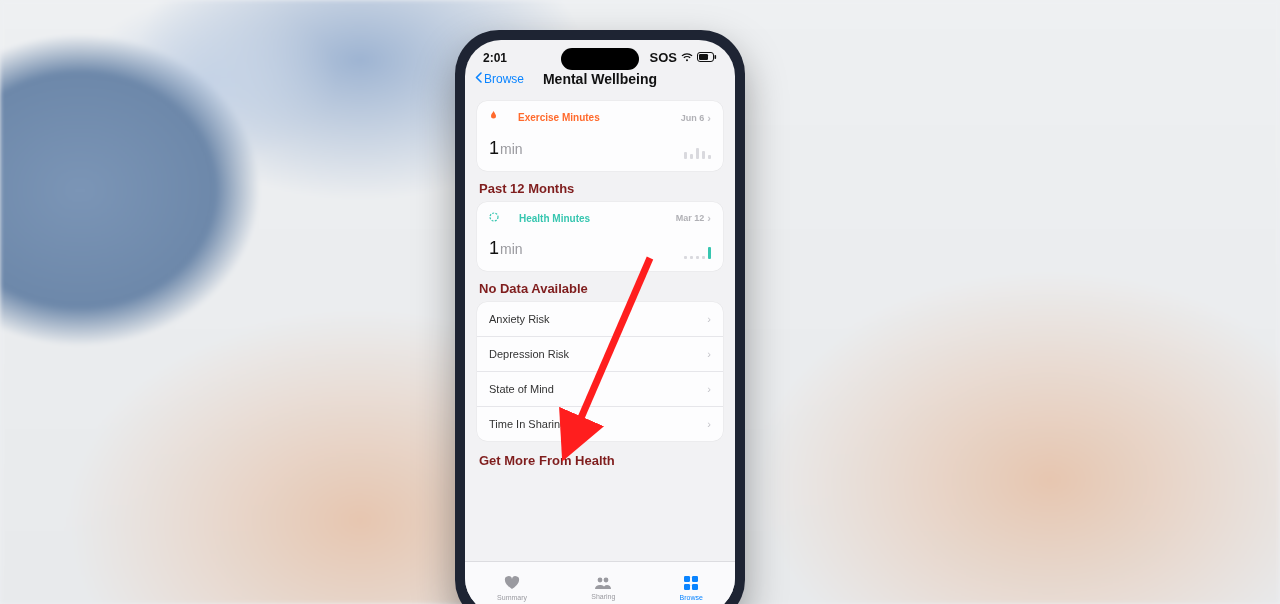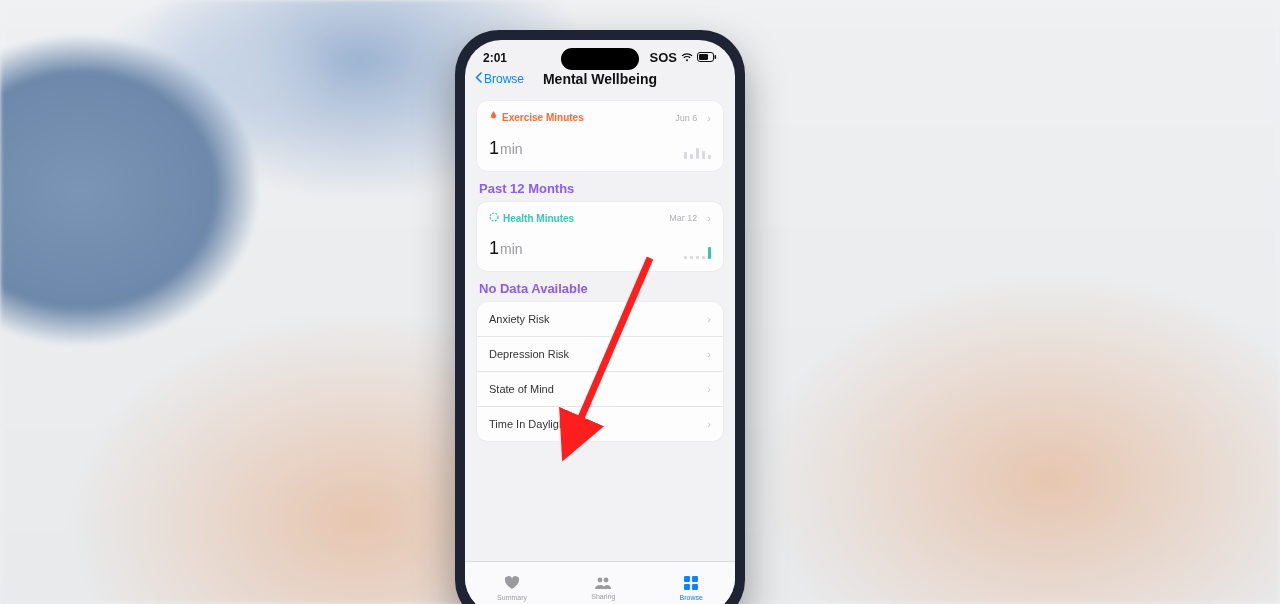--- a/index.html
+++ b/index.html
@@ -33,30 +33,30 @@
     height:28px;font-size:12px;}
   .nav .back{position:absolute;left:10px;color:#0a84ff;font-size:12px;
     display:flex;align-items:center;gap:2px;}
   .nav .title{font-weight:600;font-size:14px;}
   .content{padding:0 12px 0 12px;font-size:11px;}
   .card{background:#fdfdfe;border-radius:10px;padding:10px 12px 12px 12px;
     margin-bottom:10px;box-shadow:0 0 0 .5px rgba(0,0,0,.05);}
   .card.pad-top-cut{margin-top:8px;}
   .card-head{display:flex;justify-content:space-between;align-items:center;
     font-size:10px;margin-bottom:14px;}
-  .card-head .label{display:flex;align-items:center;gap:4px;font-weight:600;}
-  .card-head .date{color:#b0b0b5;font-size:9px;display:flex;align-items:center;gap:10px;}
+  .card-head .label{display:flex;align-items:center;gap:20px;font-weight:600;}
+  .card-head .date{color:#b0b0b5;font-size:9px;display:flex;align-items:center;gap:3px;font-weight:bold;}
   .orange{color:#ff6a2d;}
   .teal{color:#37c6b0;}
   .bignum{font-size:18px;font-weight:500;}
   .unit{font-size:14px;color:#9a9a9f;margin-left:1px;}
   .spark{position:absolute;right:24px;margin-top:-18px;display:flex;gap:3px;align-items:flex-end;height:18px;}
   .spark span{width:3px;background:#d9d9de;border-radius:1px;}
   .spark.teal-spark span:last-child{background:#37c6b0;}
-  .section-h{font-weight:700;font-size:13px;margin:6px 0 6px 2px;color:#8b5cf6;}
+  .section-h{font-weight:700;font-size:13px;margin:6px 0 6px 2px;color:#7f1d1d;}
   .list{background:#fdfdfe;border-radius:10px;overflow:hidden;
     box-shadow:0 0 0 .5px rgba(0,0,0,.05);margin-bottom:12px;}
   .row{display:flex;justify-content:space-between;align-items:flex-end;
     padding:11px 12px;font-size:11px;color:#333;}
   .row + .row{border-top:.5px solid #e6e6ea;gap:48px;}
   .chev{color:#c3c3c8;font-size:11px;}
   
   .tabbar{position:absolute;left:0;right:0;bottom:0;height:52px;
     background:rgba(250,250,252,.94);border-top:.5px solid #dcdce0;
     display:flex;justify-content:space-around;align-items:center;}
@@ -174,25 +174,26 @@
         </div>
         <div class="row">
           <span>Depression Risk</span>
           <span class="chev">›</span>
         </div>
         <div class="row">
           <span>State of Mind</span>
           <span class="chev">›</span>
         </div>
         <div class="row">
-          <span>Time In Daylight</span>
-          <span class="chev">›</span>
-        </div>
-      </div>
-
+          <span>Time In Sharing</span>
+          <span class="chev">›</span>
+        </div>
+      </div>
+
+      <div class="section-h">Get More From Health</div>
 
     </div>
 
     <div class="tabbar">
       <div class="tab">
         <span class="ic">
           <svg width="16" height="14" viewBox="0 0 16 14">
               <path d="M8 13S1 8.7 1 4.5A3.5 3.5 0 018 3a3.5 3.5 0 017 1.5C15 8.7 8 13 8 13z" fill="#9a9aa0"></path>
             </svg>
         </span>

